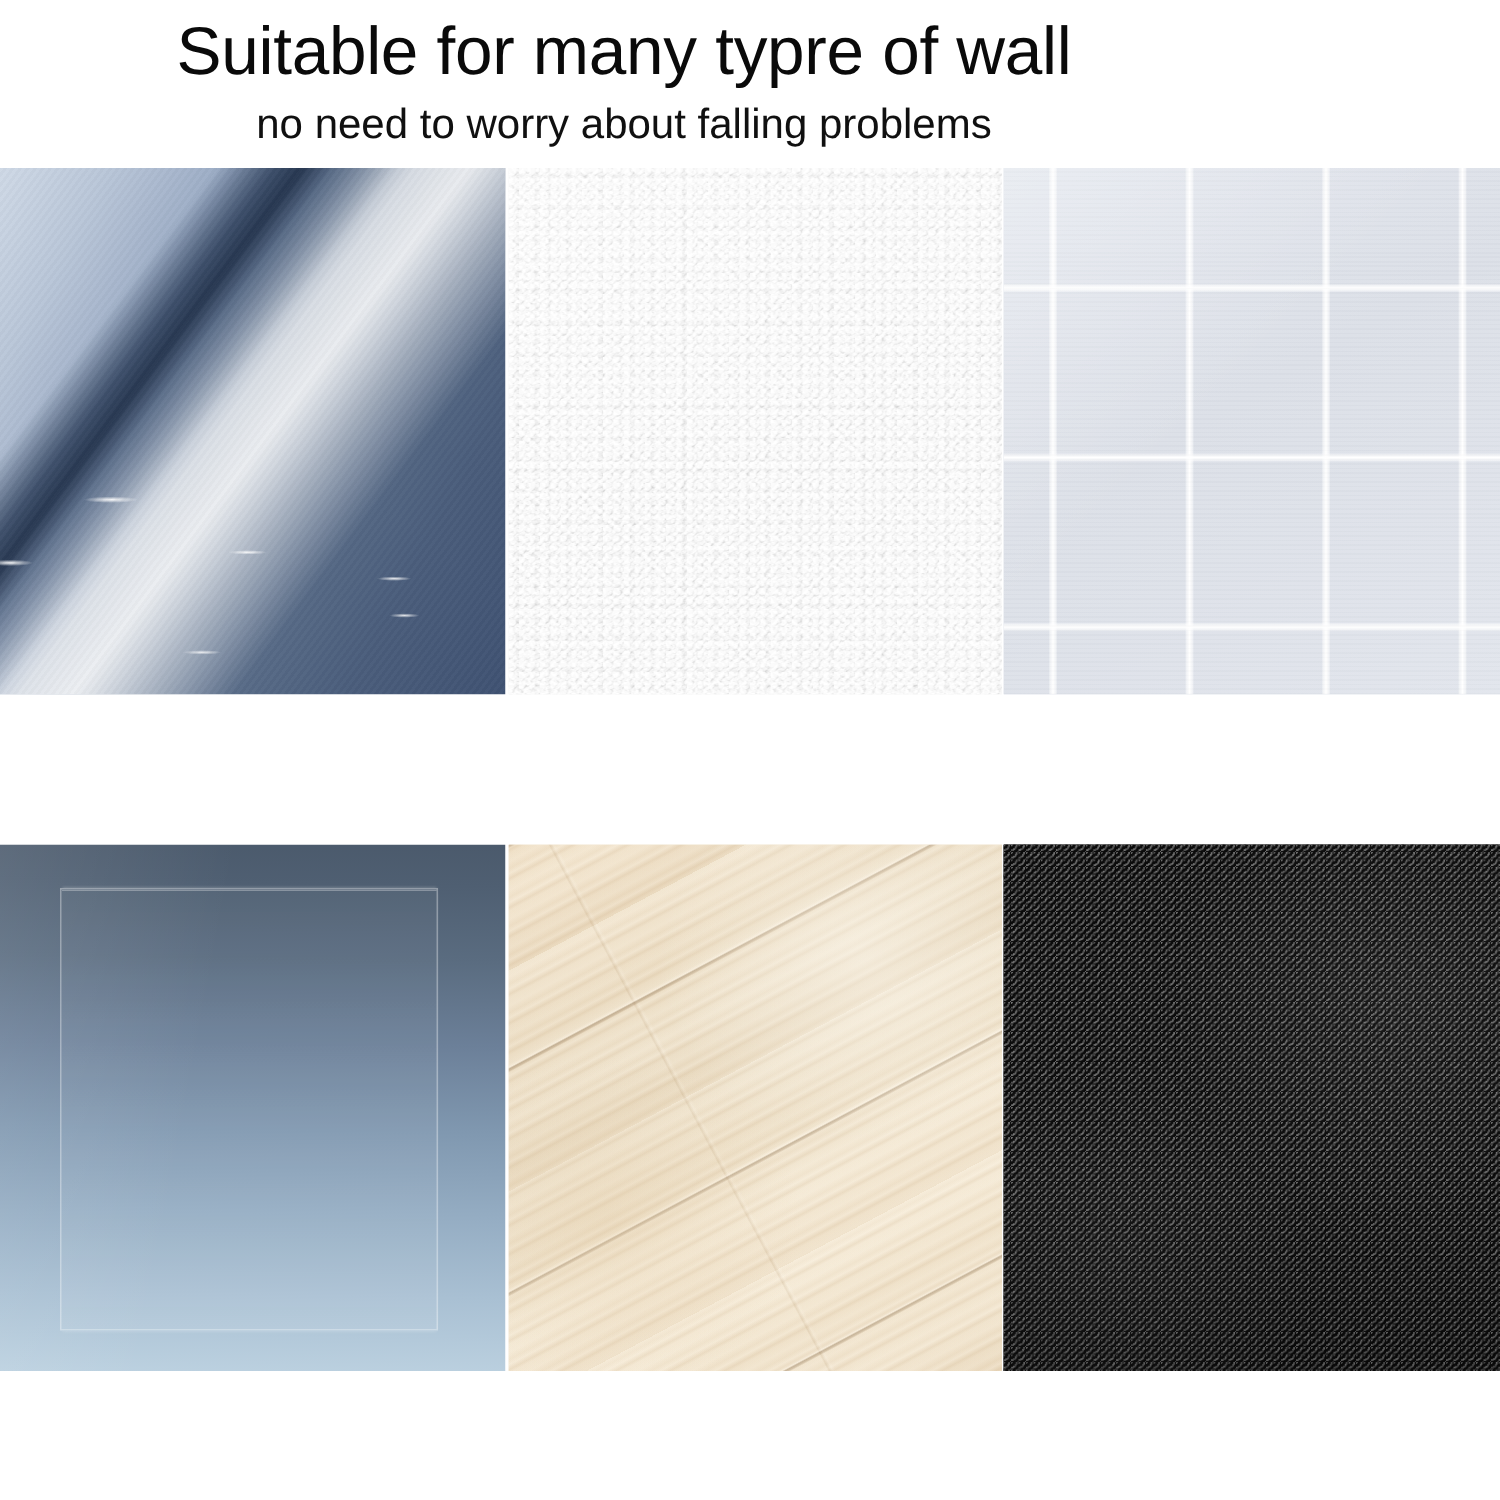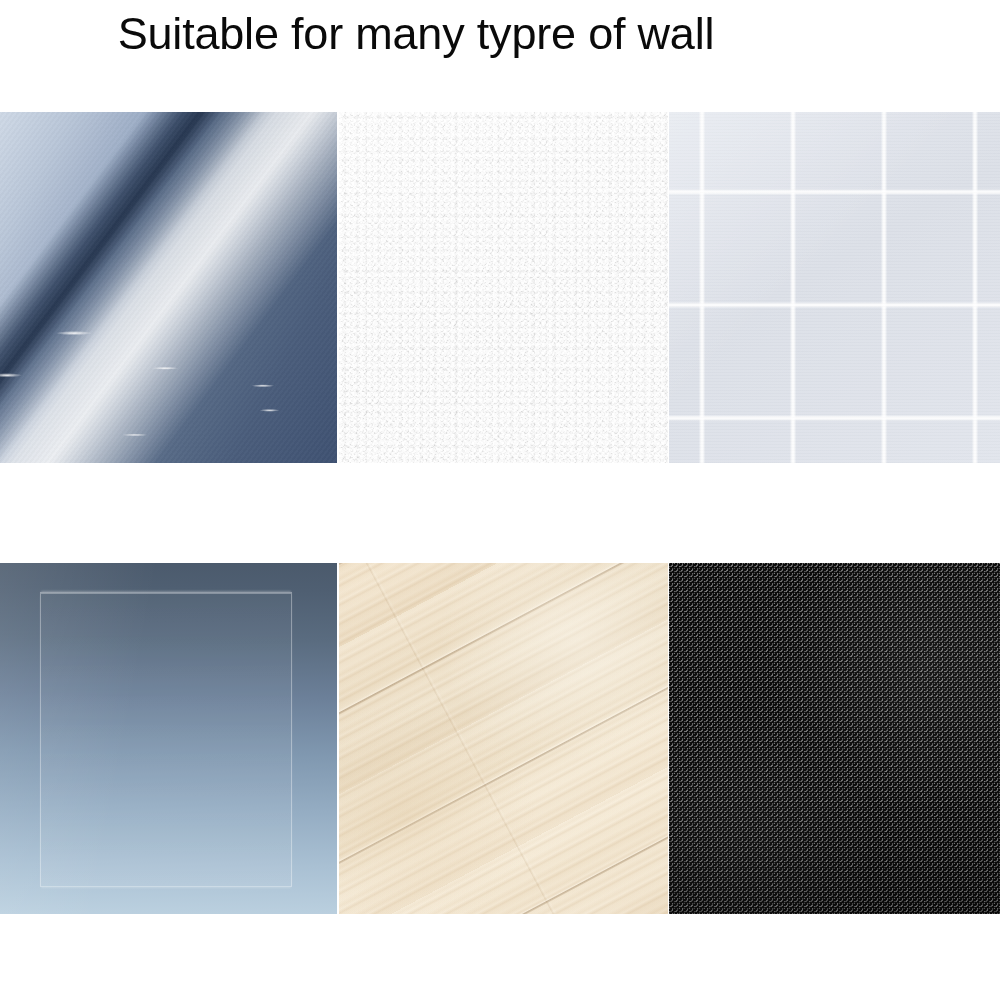--- a/index.html
+++ b/index.html
@@ -283,20 +283,21 @@
       radial-gradient(ellipse 70% 60% at 78% 30%, rgba(255,255,255,.055) 0%, rgba(255,255,255,0) 68%),
       radial-gradient(ellipse 60% 55% at 22% 78%, rgba(255,255,255,.035) 0%, rgba(255,255,255,0) 70%),
       linear-gradient(0deg, rgba(0,0,0,.18) 0%, rgba(0,0,0,0) 35%);
   }
 </style>
 </head>
 <body>
 
 <div class="header">
   <h1 class="title">Suitable for many typre of wall</h1>
+  <p class="subtitle">no need to worry about falling problems</p>
 </div>
 
 <div class="grid">
 
   <div class="row">
 
     <div class="cell c0">
       <div class="swatch tex-carpaint"></div>
 
     </div>

